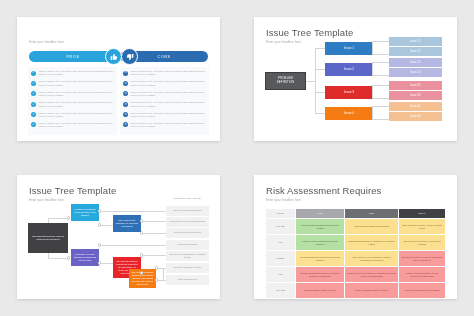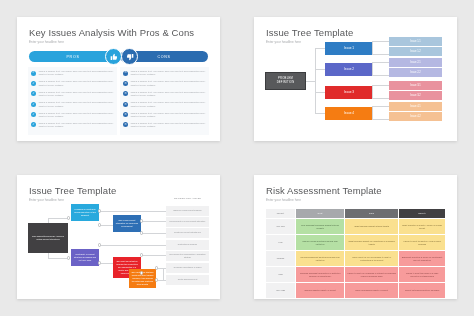--- a/index.html
+++ b/index.html
@@ -130,21 +130,20 @@
   .rk-table td { height: 16px; padding: 1px 2px; }
   .rk-lbl { font-size: 2.4px; color: #6d6e71; background: #f1f1f2; width: 30px; }
 </style>
 </head>
 <body>
 
 <div class="grid">
 
   <div class="cell">
     <div class="slide">
-      <div class="s-title">Key Issues Analysis With Pros &amp; Cons</div>
       <div class="s-sub">Enter your headline here</div>
 
       <div class="pc-bar pros">
         <span>PROS</span>
       </div>
       <div class="pc-bar cons">
         <span>CONS</span>
       </div>
       <div class="pc-circle c1">
         <svg width="8" height="8" viewBox="0 0 24 24" fill="#fff">
@@ -349,21 +348,21 @@
         <span>Temporary acceptance of losses</span>
         </div>
       <div class="fl-opt" style="top:100px;">
         <span>Sector downsizing unit</span>
         </div>
     </div>
   </div>
 
   <div class="cell">
     <div class="slide">
-      <div class="s-title">Risk Assessment Template</div>
+      <div class="s-title">Risk Assessment Requires</div>
       <div class="s-sub">Enter your headline here</div>
 
       <table class="rk-table">
         <thead>
           <tr>
             <th class="rk-lbl" style="background:#f1f1f2;color:#6d6e71;">Impact</th>
             <th style="background:#a7a9ac;color:#ffffff;">Cost</th>
             <th style="background:#6d6e71;color:#ffffff;">Time</th>
             <th style="background:#414042;color:#ffffff;">Quality</th>
           </tr>

